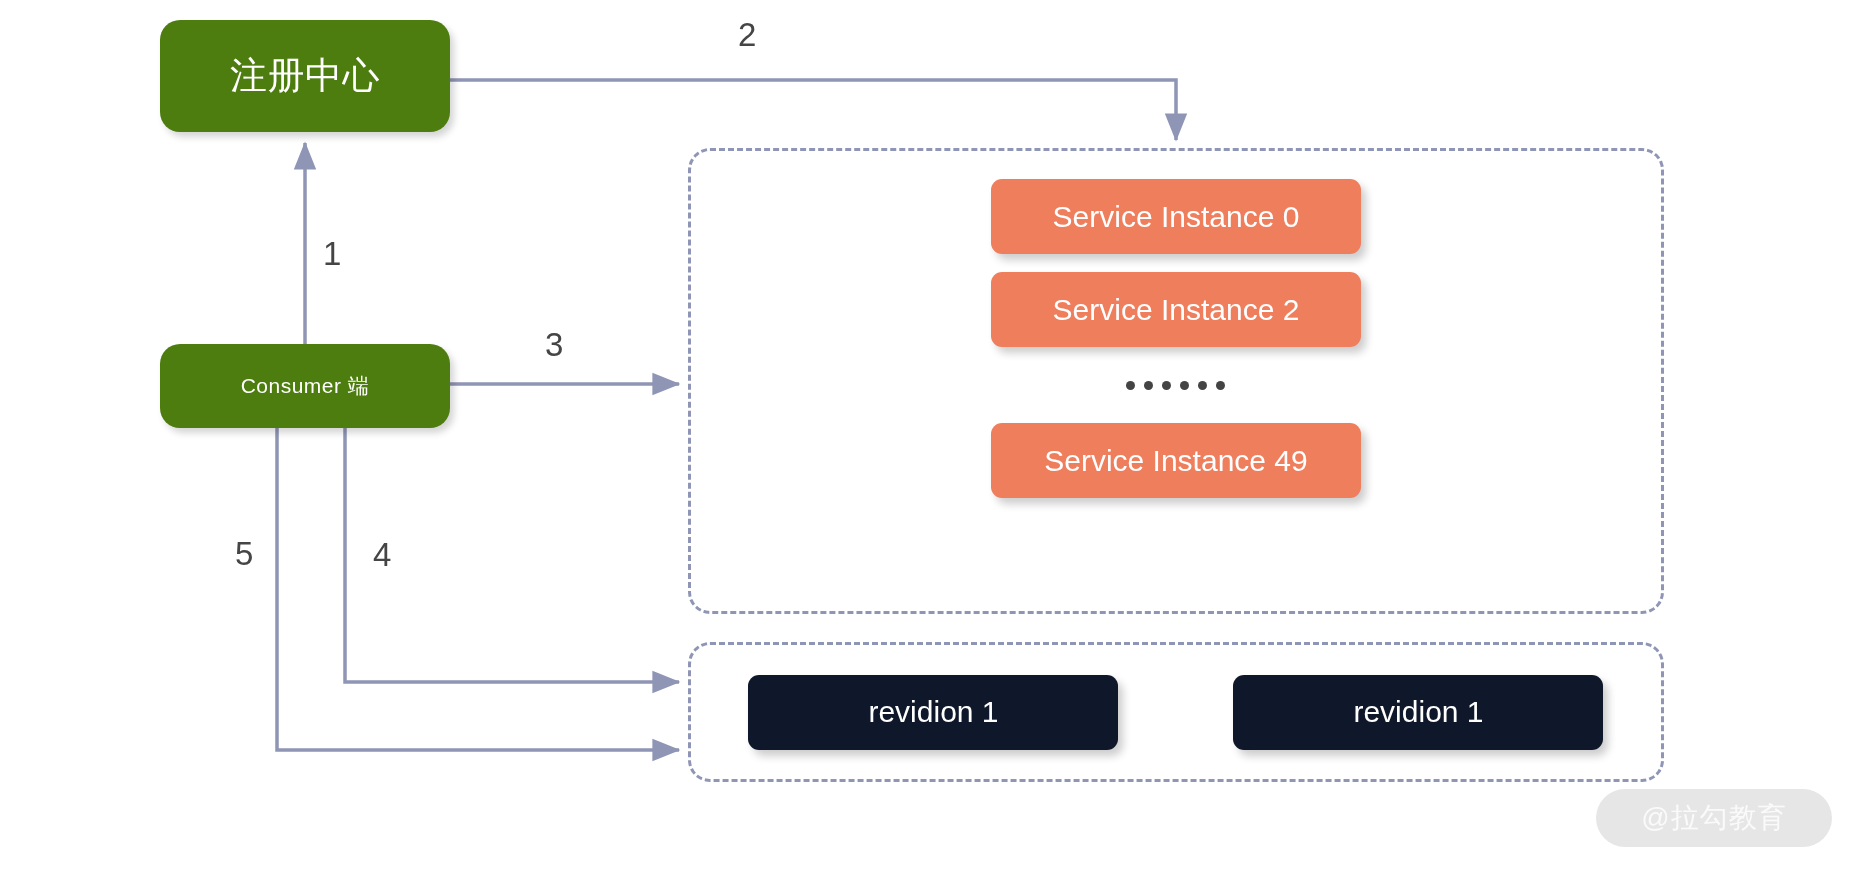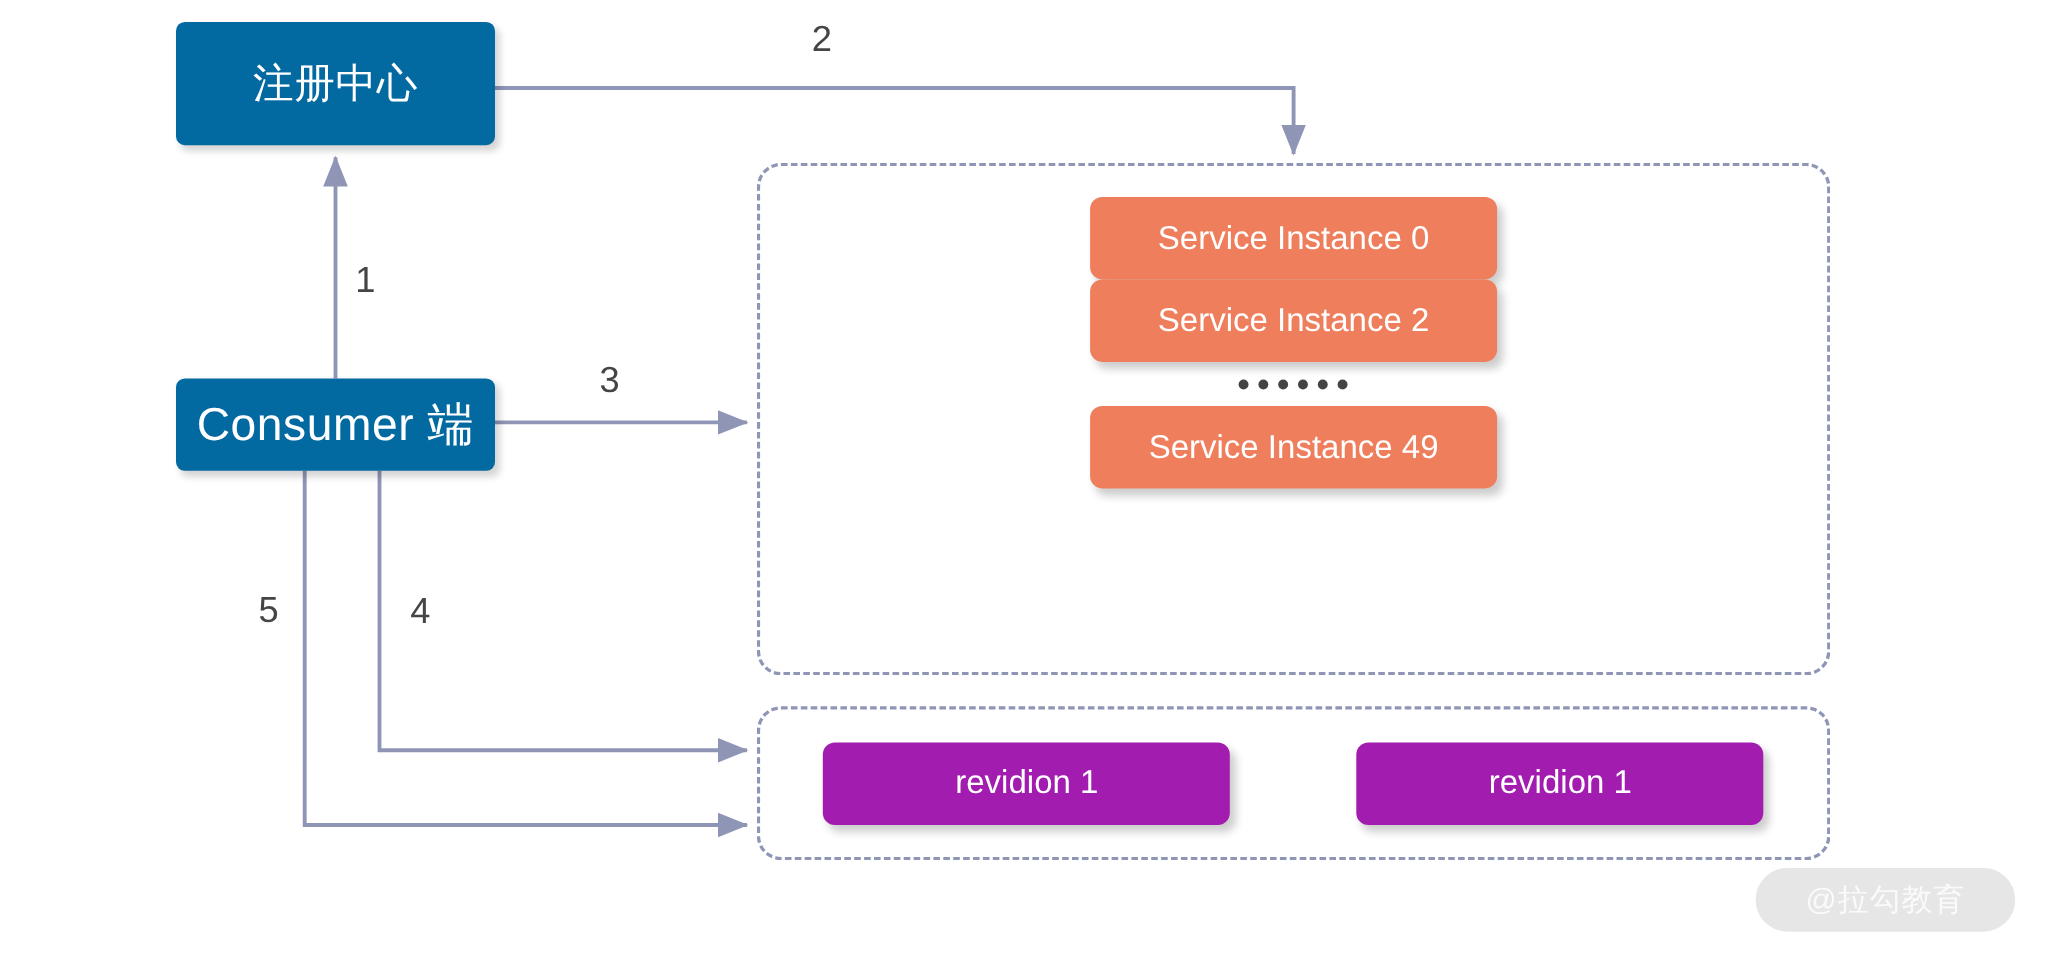--- a/index.html
+++ b/index.html
@@ -27,40 +27,40 @@
     height: 876px;
     pointer-events: none;
   }
 
   
   .node {
     position: absolute;
     display: flex;
     align-items: center;
     justify-content: center;
-    background: #0369a1;
+    background: #4d7c0f;
     color: #ffffff;
-    border-radius: 8px;
+    border-radius: 20px;
     box-shadow: 4px 5px 7px rgba(0,0,0,0.17);
     letter-spacing: 0.5px;
     white-space: nowrap;
   }
   #node-registry {
     left: 160px;
     top: 20px;
     width: 290px;
     height: 112px;
     font-size: 37px;
   }
   #node-consumer {
     left: 160px;
     top: 344px;
     width: 290px;
     height: 84px;
-    font-size: 42px;
+    font-size: 21px;
   }
 
   
   .group {
     position: absolute;
     border: 3px dashed #8f95b5;
     border-radius: 22px;
     background: transparent;
     box-sizing: border-box;
   }
@@ -88,37 +88,38 @@
     flex-direction: row;
     justify-content: space-around;
     align-items: flex-start;
     padding-top: 28px;
     box-sizing: border-box;
   }
   .chip-col {
     display: flex;
     flex-direction: column;
     align-items: center;
+    gap: 18px;
     width: 44%;
   }
   .chip {
     width: 370px;
     height: 75px;
     display: flex;
     align-items: center;
     justify-content: center;
     border-radius: 11px;
     color: #ffffff;
     font-size: 30px;
     box-shadow: 5px 6px 8px rgba(0,0,0,0.20);
     box-sizing: border-box;
     white-space: nowrap;
   }
   .chip.instance { background: #ef7e5d; }
-  .chip.revision { background: #a21caf; }
+  .chip.revision { background: #0f172a; }
 
   .ellipsis {
     height: 40px;
     display: flex;
     align-items: center;
     justify-content: center;
     gap: 9px;
   }
   .ellipsis i {
     display: block;

